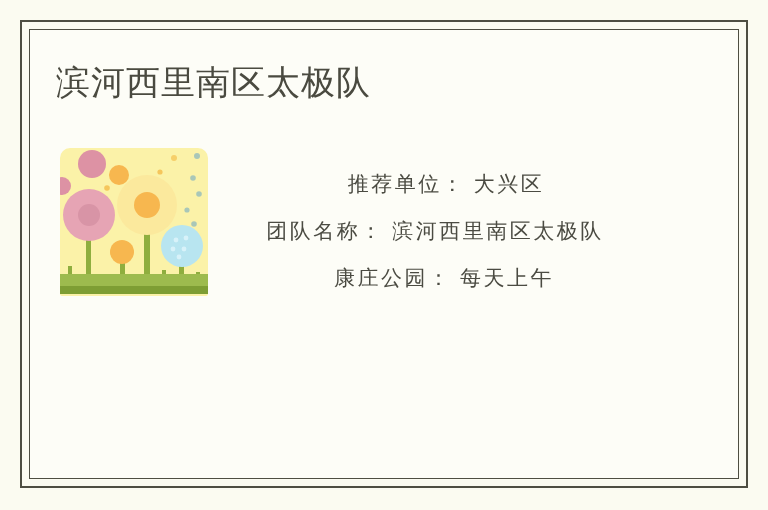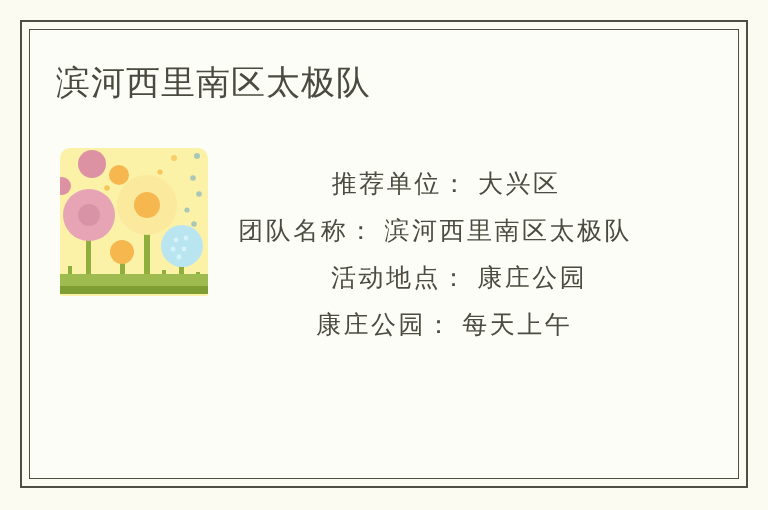--- a/index.html
+++ b/index.html
@@ -74,22 +74,22 @@
 
   
   .info {
     position: absolute;
     left: 225px;
     top: 160px;
     width: 420px;
     text-align: center;
   }
   .info-line {
-    font-family: Liberation Serif, serif;
-    font-size: 25px;
+    font-family: Liberation Sans, sans-serif;
+    font-size: 21px;
     line-height: 47px;
     color: #4b4b42;
     letter-spacing: 2.5px;
     white-space: nowrap;
   }
   .info-line.l1 { padding-left: 22px; }
   .info-line.l2 { padding-left: 0px; text-align: center;  }
   .info-line.l3 { padding-left: 48px; }
   .info-line.l4 { padding-left: 18px; }
 </style>
@@ -148,17 +148,16 @@
       <rect x="136" y="124" width="4" height="14" fill="#8fae3e"></rect>
 
       <rect x="0" y="126" width="148" height="14" fill="#9dbb4e"></rect>
       <rect x="0" y="138" width="148" height="8" fill="#7e9e34"></rect>
     </svg>
   </div>
 
   <div class="info">
     <div class="info-line l1">推荐单位： 大兴区</div>
     <div class="info-line l2">团队名称： 滨河西里南区太极队</div>
-    <div class="info-line l3">活动地点： 康庄公园</div>
     <div class="info-line l4">康庄公园： 每天上午</div>
   </div>
 
 </div>
 
 </body></html>

